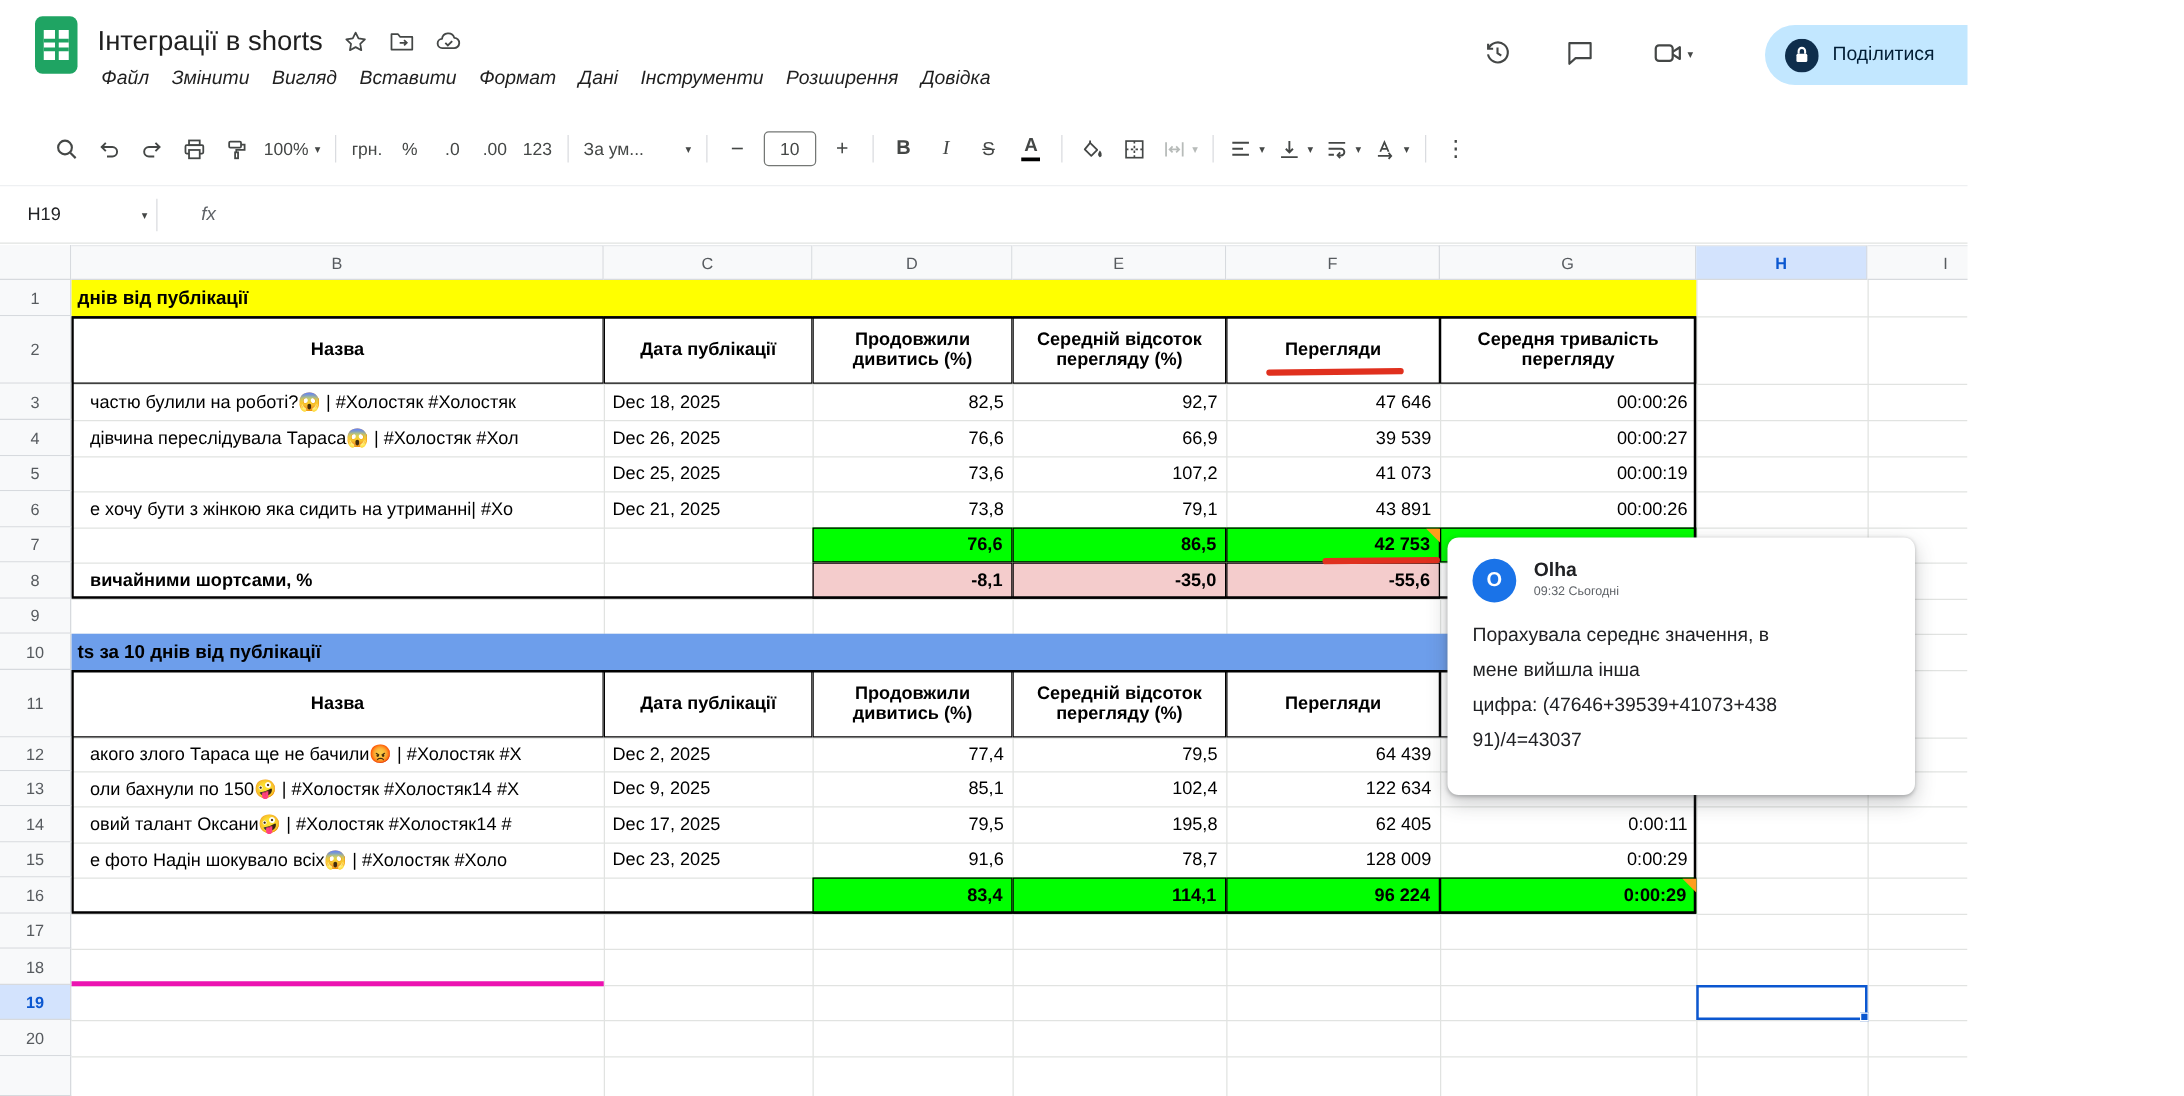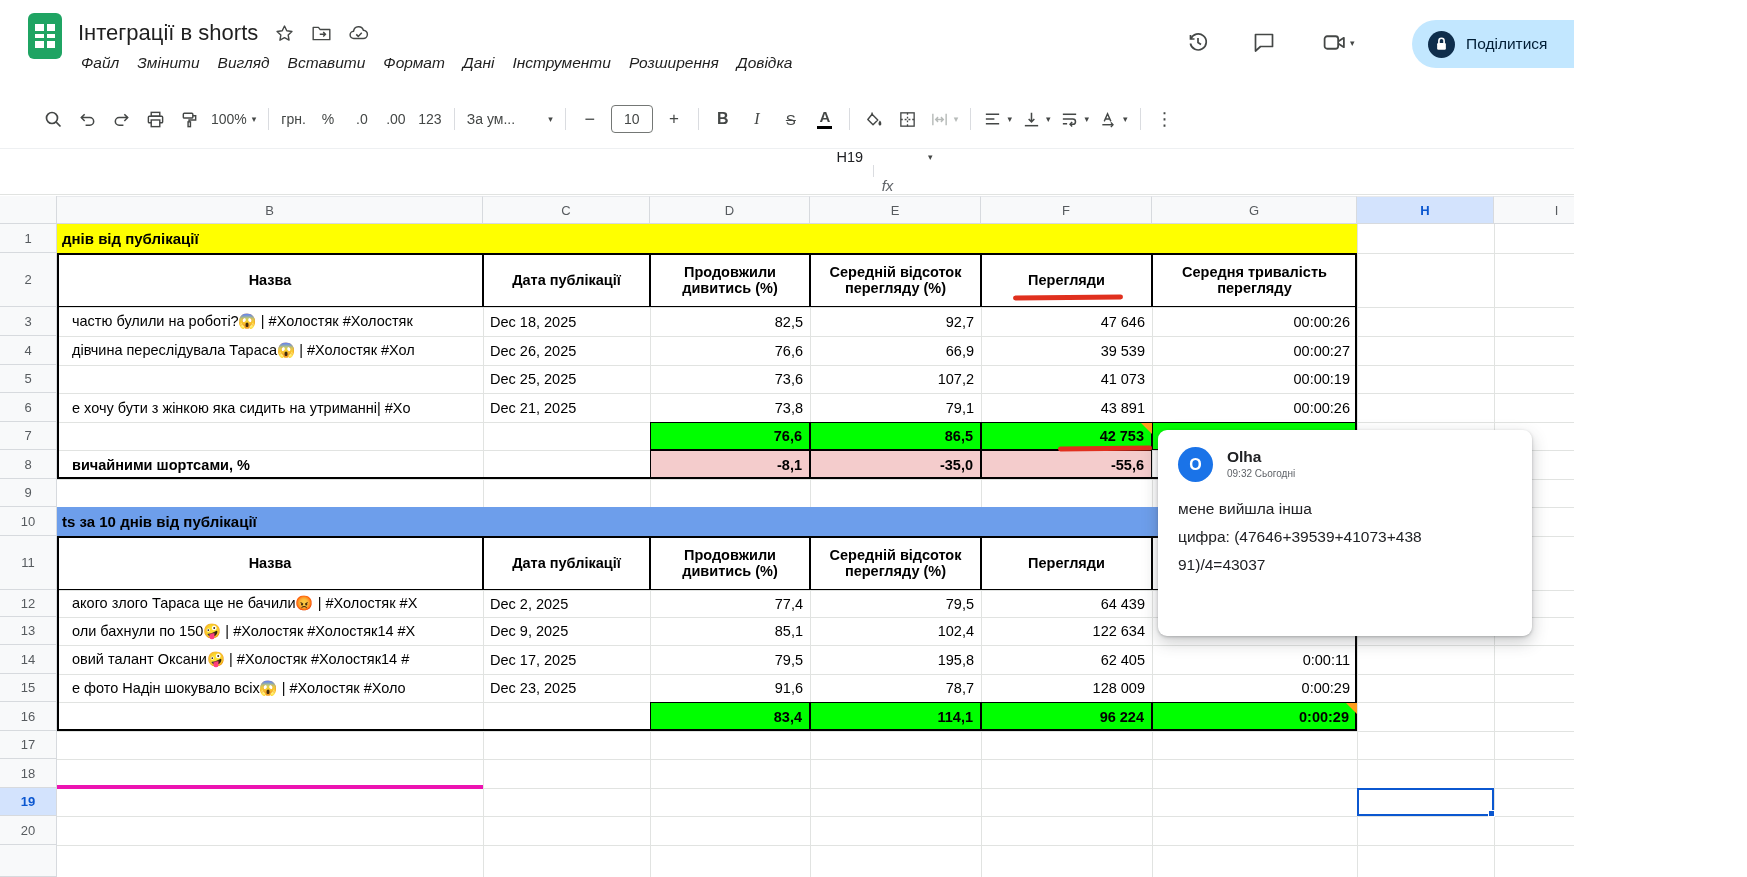--- a/index.html
+++ b/index.html
@@ -28,21 +28,21 @@
   .fsbox { width:42px; height:28px; border:1px solid #747775; border-radius:4px; display:flex; align-items:center; justify-content:center; font-size:14px; margin:0 4px; }
   .acolor { display:flex; flex-direction:column; align-items:center; line-height:1; font-weight:700; font-size:15px; }
   .acolor .bar { width:15px; height:3.5px; background:#000; margin-top:2px; }
   .bI { font-weight:700; font-size:16px; }
   .iI { font-style:italic; font-size:16px; font-family:"Liberation Serif", serif; }
   .sS { text-decoration:line-through; font-size:15px; }
   .grayed { color:#b7bbb9; }
   .dots { font-size:18px; letter-spacing:0; }
 
   
-  .formulabar { position:absolute; left:0; top:148px; width:1747px; height:47px; border-top:1px solid #eef0f2; border-bottom:1px solid #e1e3e1; display:flex; align-items:center;flex-direction:column; }
+  .formulabar { position:absolute; left:0; top:148px; width:1747px; height:47px; border-top:1px solid #eef0f2; border-bottom:1px solid #e1e3e1; display:flex; align-items:center; }
   .namebox { width:118px; padding-left:22px; font-size:14.5px; color:#202124; display:flex; align-items:center; justify-content:space-between; }
   .fx { font-style:italic; color:#5f6368; font-size:15px; margin-left:28px; }
 
   
   .corner { position:absolute; left:0; top:196px; width:57px; height:28px; background:#f8f9fa; border-right:1px solid #d7dade; border-bottom:1px solid #d7dade; }
   .colhdr { position:absolute; top:196px; height:28px; background:#f8f9fa; border-right:1px solid #d7dade; border-bottom:1px solid #d7dade; border-top:1px solid #e7e9ec; display:flex; align-items:center; justify-content:center; font-size:13px; color:#575b5f; z-index:8; }
   .rowhdr { position:absolute; left:0; width:57px; background:#f8f9fa; border-right:1px solid #d7dade; border-bottom:1px solid #d7dade; display:flex; align-items:center; justify-content:center; font-size:13px; color:#575b5f; z-index:8; }
   .selhdr { background:#d3e3fd; color:#0b57d0; font-weight:700; }
 
   
@@ -452,20 +452,21 @@
 
   <div class="commentcard">
     <div class="c-head">
       <div class="c-avatar">O</div>
       <div>
         <div class="c-author">Olha</div>
         <div class="c-time">09:32 Сьогодні</div>
       </div>
     </div>
     <div class="c-body">
+      <div>Порахувала середнє значення, в</div>
       <div>мене вийшла інша</div>
       <div>цифра: (47646+39539+41073+438</div>
       <div>91)/4=43037</div>
     </div>
   </div>
   <div class="redline" style="left:1174px;top:620px;width:122px;"></div>
 
 </div>
 
 </body></html>

